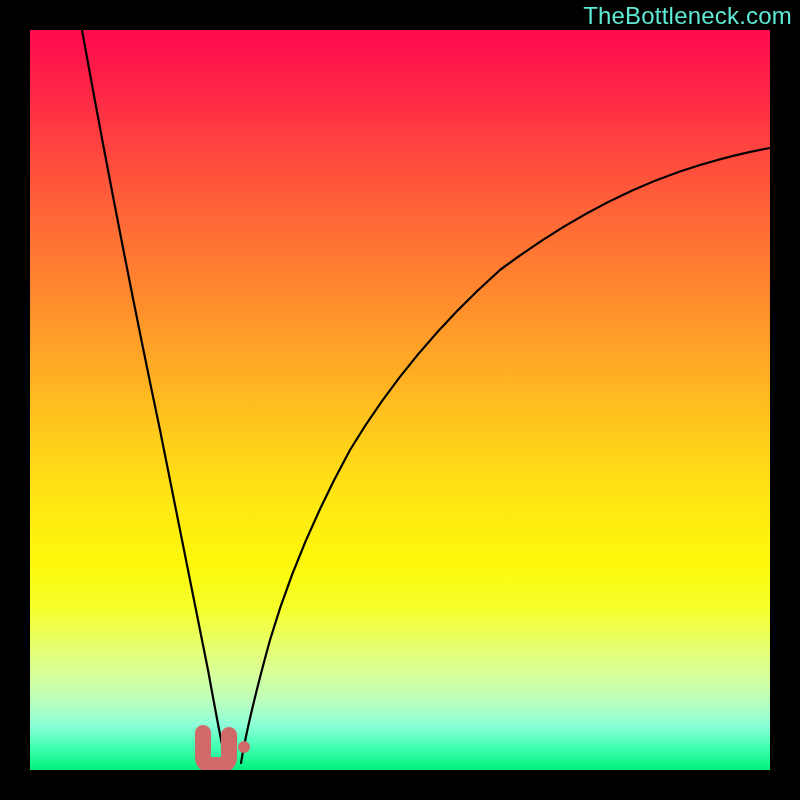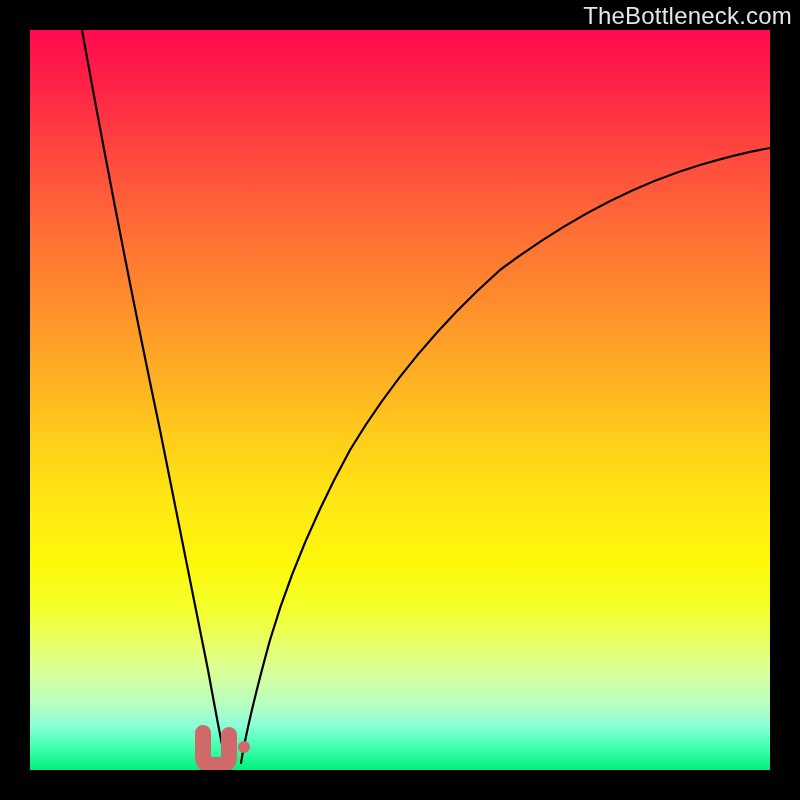--- a/index.html
+++ b/index.html
@@ -40,21 +40,21 @@
       #b8ffc0 91%,
       #8affd8 94%,
       #40ffb0 97%,
       #00f07a 100%
     );
   }
   .watermark {
     position: absolute;
     top: 2px;
     right: 8px;
-    color: #e5e5e5;
+    color: #5eead4;
     font-size: 24px;
     font-weight: 400;
     letter-spacing: 0.2px;
     z-index: 10;
   }
   svg.curves {
     position: absolute;
     left: 0;
     top: 0;
     width: 740px;

